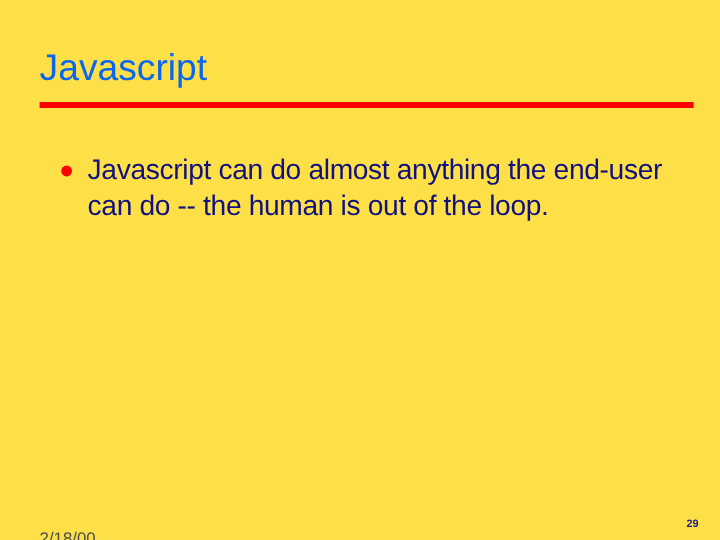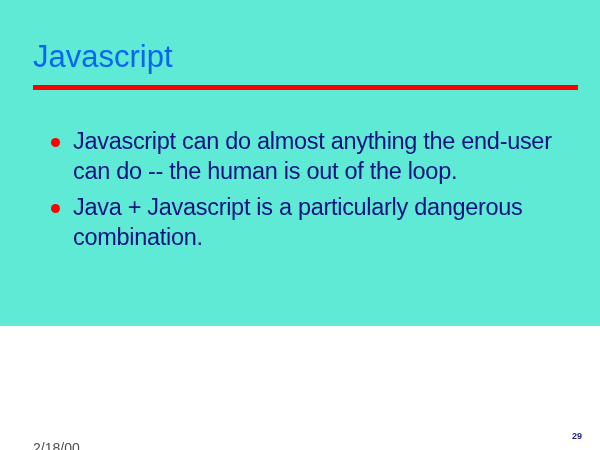--- a/index.html
+++ b/index.html
@@ -11,22 +11,22 @@
     height: 450px;
     background: #ffffff;
     font-family: "Liberation Sans", sans-serif;
     overflow: hidden;
     position: relative;
   }
 
   #slide {
     position: relative;
     width: 600px;
-    height: 326px;
-    background: #5eead4;
+    height: 450px;
+    background: #fde047;
     text-decoration: underline;
   }
 
   
   #slide-title {
     position: absolute;
     left: 33px;
     top: 38px;
     font-family: "Liberation Sans", sans-serif;
     font-size: 31px;
@@ -123,24 +123,20 @@
 
   <ul id="bullet-list">
 
     <li class="bullet-item">
       <span class="bullet-dot"></span>
       <span class="bullet-text">Javascript can do almost anything the end-user can do -- the human is out of the loop.</span>
     </li>
 
 
 
-    <li class="bullet-item">
-      <span class="bullet-dot"></span>
-      <span class="bullet-text">Java + Javascript is a particularly dangerous combination.</span>
-    </li>
 
   </ul>
 
   <div id="footer-date">2/18/00</div>
 
   <div id="page-number">29</div>
 
 </div>
 
 </body></html>

